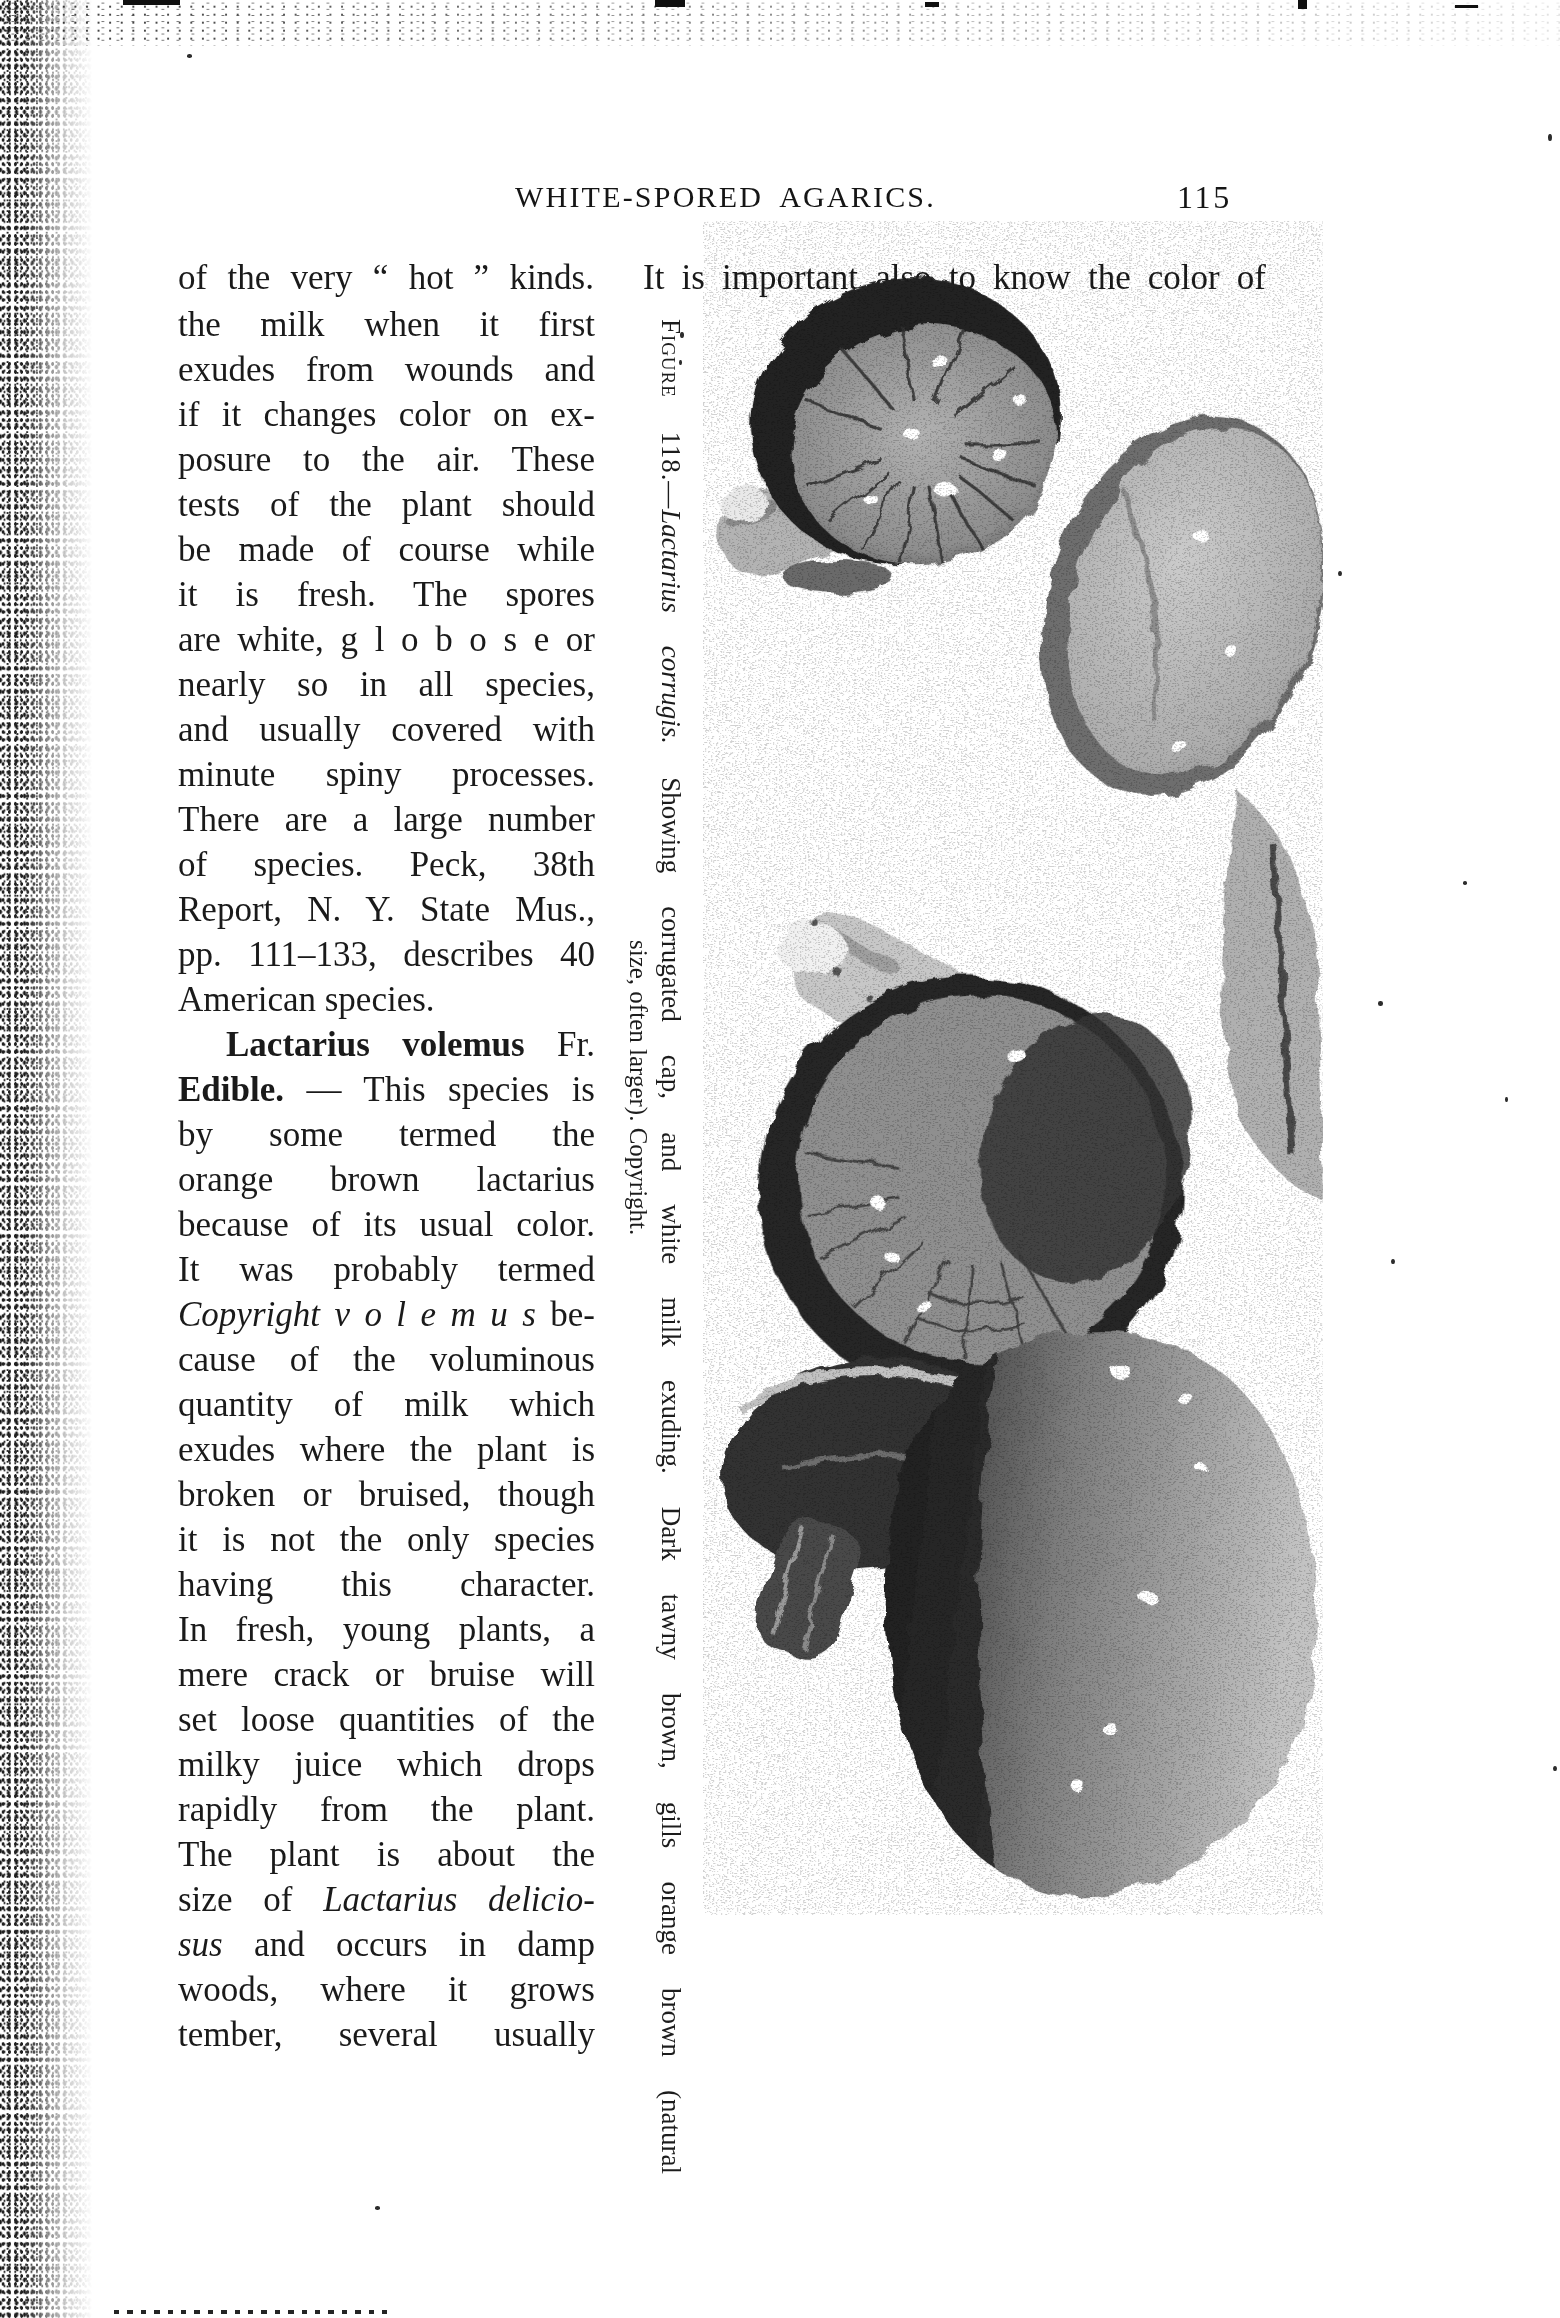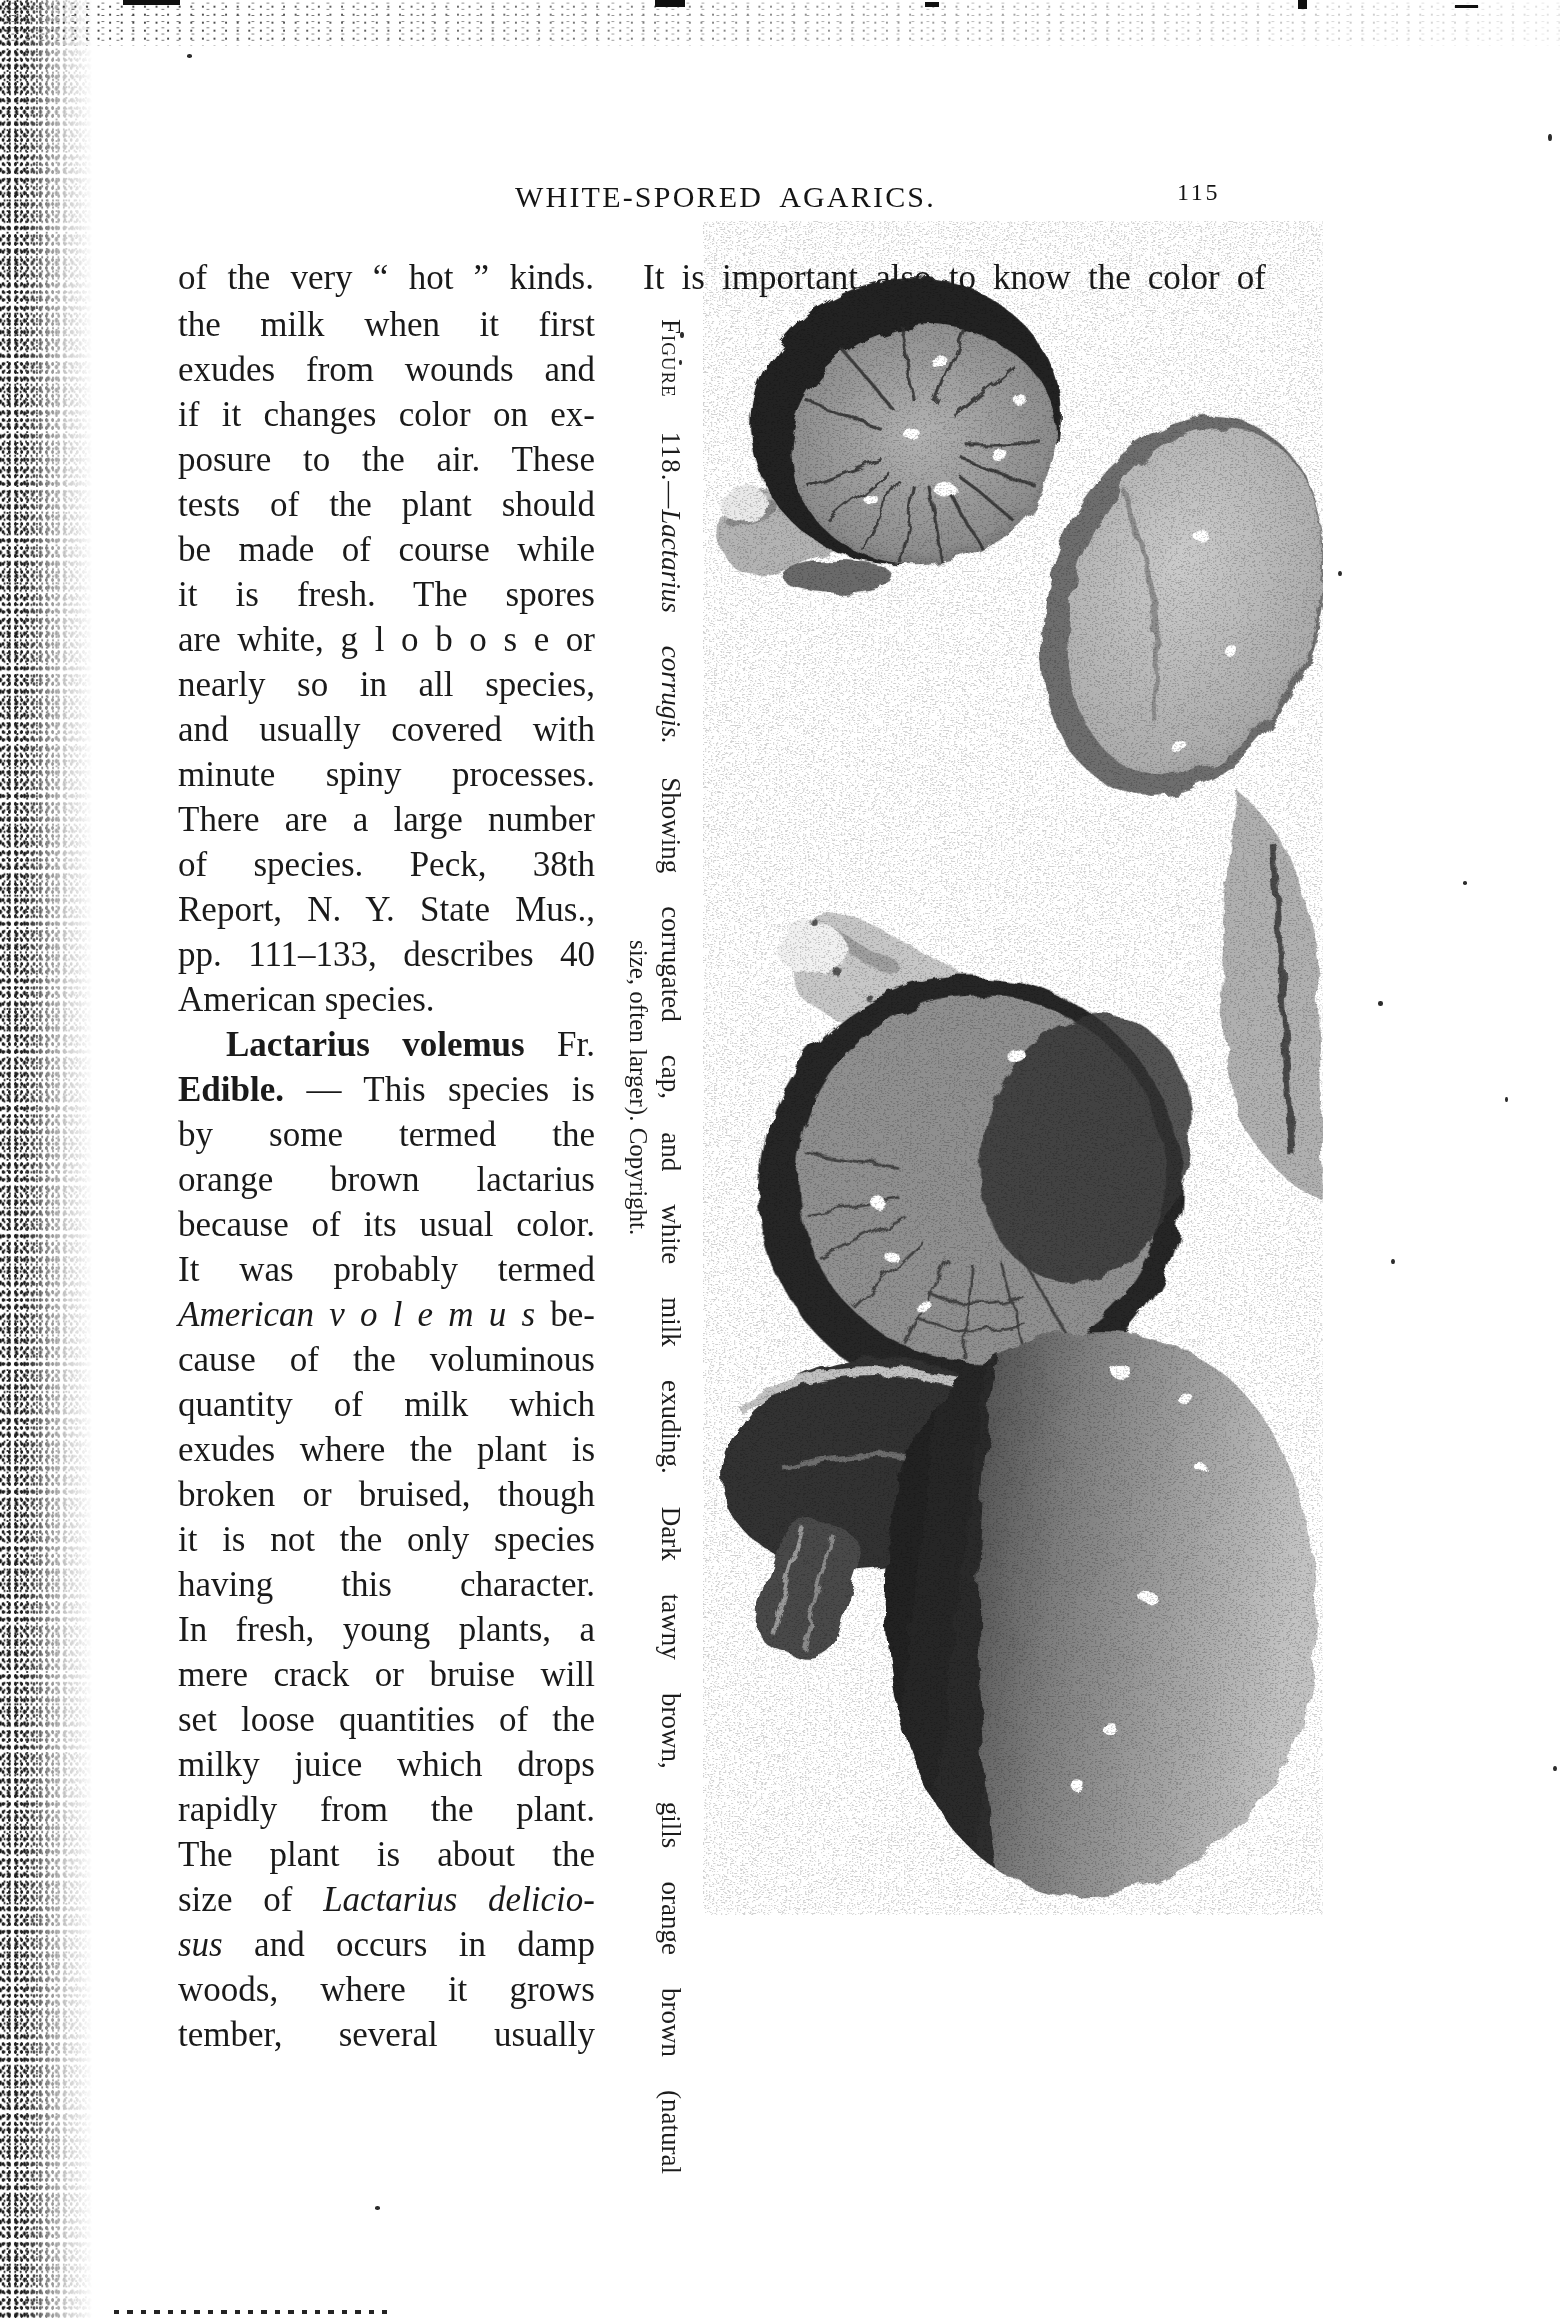--- a/index.html
+++ b/index.html
@@ -39,21 +39,21 @@
   }
   .dash{position:absolute;background:#101010;}
   .speck{position:absolute;background:#2c2c2c;border-radius:50%;}
 
   
   .header-title{
     position:absolute;left:178px;top:180px;width:1095px;text-align:center;
     font-size:30px;letter-spacing:2.2px;word-spacing:8px;color:#151515;
   }
   .page-number{
-    position:absolute;left:1177px;top:179px;font-size:24px;letter-spacing:2.7px;color:#151515;
+    position:absolute;left:1177px;top:179px;font-size:32px;letter-spacing:2.7px;color:#151515;
   }
 
   
   .intro-row{
     position:absolute;left:178px;top:255px;width:1088px;height:46px;
     display:flex;justify-content:space-between;font-size:35px;line-height:45px;
   }
   .intro-row .seg-a{display:inline-block;width:416px;text-align:justify;text-align-last:justify;-moz-text-align-last:justify;}
   .intro-row .seg-b{display:inline-block;width:623px;text-align:justify;text-align-last:justify;-moz-text-align-last:justify;}
 
@@ -131,21 +131,21 @@
     <div class="ln"><span>of species. Peck, 38th</span></div>
     <div class="ln"><span>Report, N. Y. State Mus.,</span></div>
     <div class="ln"><span>pp. 111–133, describes 40</span></div>
     <div class="ln pend"><span>American species.</span></div>
     <div class="ln indent"><b>Lactarius volemus</b><span> Fr.</span></div>
     <div class="ln"><b>Edible.</b><span> — This species is</span></div>
     <div class="ln"><span>by some termed the</span></div>
     <div class="ln"><span>orange brown lactarius</span></div>
     <div class="ln"><span>because of its usual color.</span></div>
     <div class="ln"><span>It was probably termed</span></div>
-    <div class="ln"><i>American v o l e m u s</i><span> be-</span></div>
+    <div class="ln"><i>Copyright v o l e m u s</i><span> be-</span></div>
     <div class="ln"><span>cause of the voluminous</span></div>
     <div class="ln"><span>quantity of milk which</span></div>
     <div class="ln"><span>exudes where the plant is</span></div>
     <div class="ln"><span>broken or bruised, though</span></div>
     <div class="ln"><span>it is not the only species</span></div>
     <div class="ln"><span>having this character.</span></div>
     <div class="ln"><span>In fresh, young plants, a</span></div>
     <div class="ln"><span>mere crack or bruise will</span></div>
     <div class="ln"><span>set loose quantities of the</span></div>
     <div class="ln"><span>milky juice which drops</span></div>

